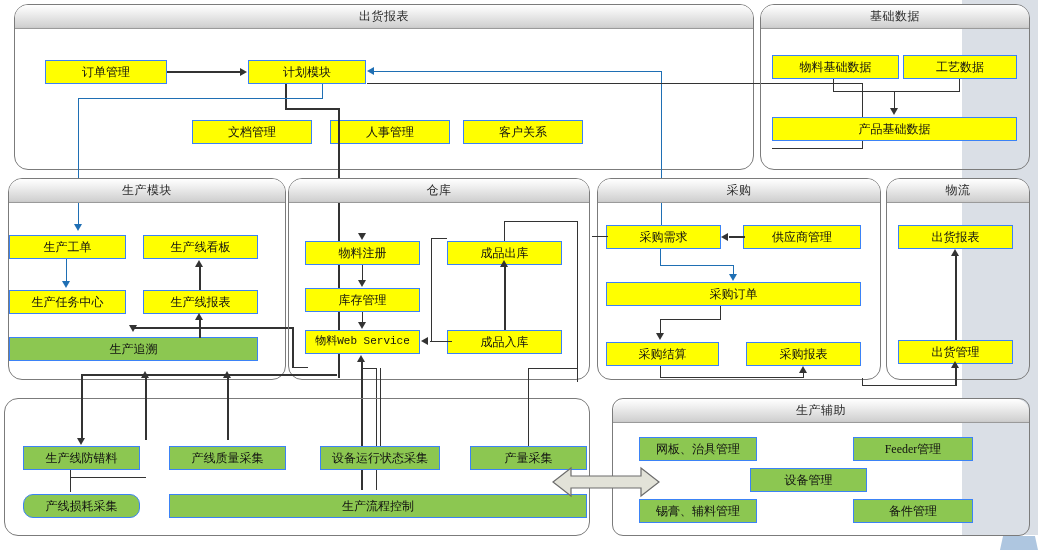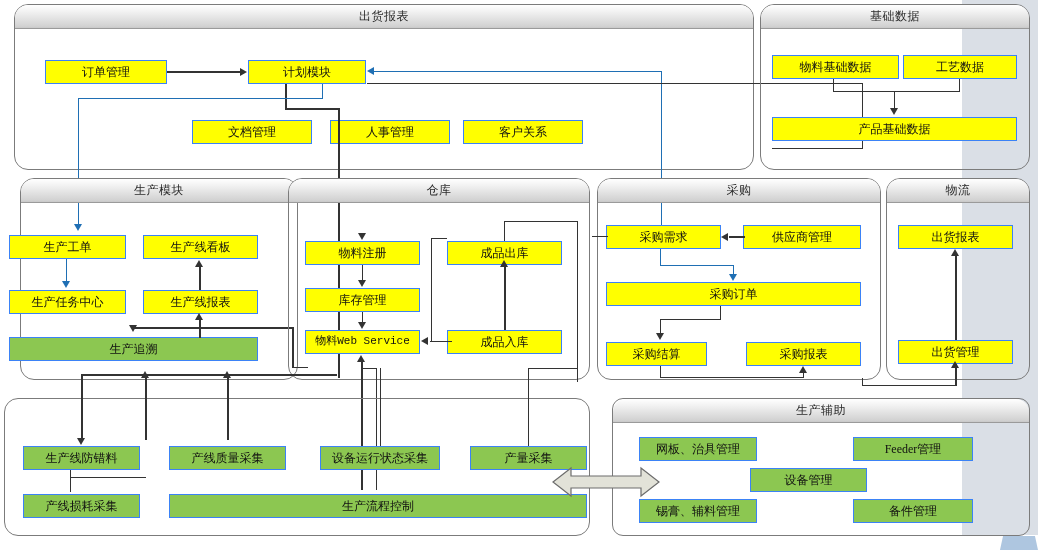--- a/index.html
+++ b/index.html
@@ -96,21 +96,21 @@
   <div class="node yellow" style="left:772px;top:55px;width:127px;height:24px;">物料基础数据</div>
   <div class="node yellow" style="left:903px;top:55px;width:114px;height:24px;">工艺数据</div>
   <div class="node yellow" style="left:772px;top:117px;width:245px;height:24px;">产品基础数据</div>
 
   <div class="ln v" style="left:833px;top:79px;height:13px;"></div>
   <div class="ln v" style="left:959px;top:79px;height:13px;"></div>
   <div class="ln h" style="left:833px;top:91px;width:127px;"></div>
   <div class="ln v" style="left:894px;top:91px;height:18px;"></div>
   <div class="arw down" style="left:890px;top:108px;"></div>
 
-  <div class="group" style="left:20px;top:178px;width:278px;height:202px;">
+  <div class="group" style="left:8px;top:178px;width:278px;height:202px;">
     <div class="ghead">生产模块</div>
     <div class="gbody"></div>
   </div>
 
   <div class="node yellow" style="left:9px;top:235px;width:117px;height:24px;">生产工单</div>
   <div class="node yellow" style="left:143px;top:235px;width:115px;height:24px;">生产线看板</div>
   <div class="node yellow" style="left:9px;top:290px;width:117px;height:24px;">生产任务中心</div>
   <div class="node yellow" style="left:143px;top:290px;width:115px;height:24px;">生产线报表</div>
   <div class="node green" style="left:9px;top:337px;width:249px;height:24px;">生产追溯</div>
 
@@ -165,21 +165,21 @@
   <div class="ln h" style="left:361px;top:368px;width:16px;"></div>
 
   <div class="group" style="left:597px;top:178px;width:284px;height:202px;">
     <div class="ghead">采购</div>
     <div class="gbody"></div>
   </div>
 
   <div class="node yellow" style="left:606px;top:225px;width:115px;height:24px;">采购需求</div>
   <div class="node yellow" style="left:743px;top:225px;width:118px;height:24px;">供应商管理</div>
   <div class="node yellow" style="left:606px;top:282px;width:255px;height:24px;">采购订单</div>
-  <div class="node yellow" style="left:606px;top:342px;width:101px;height:24px;">采购结算</div>
+  <div class="node yellow" style="left:606px;top:342px;width:113px;height:24px;">采购结算</div>
   <div class="node yellow" style="left:746px;top:342px;width:115px;height:24px;">采购报表</div>
 
   <div class="ln h2" style="left:729px;top:236px;width:16px;"></div>
   <div class="arw left" style="left:721px;top:233px;"></div>
 
   <div class="ln v blue" style="left:660px;top:249px;height:17px;"></div>
   <div class="ln h blue" style="left:660px;top:265px;width:74px;"></div>
   <div class="ln v blue" style="left:733px;top:265px;height:12px;"></div>
   <div class="arw down blue" style="left:729px;top:274px;"></div>
 
@@ -211,21 +211,21 @@
   <div class="ln v" style="left:862px;top:378px;height:8px;"></div>
 
   <div class="group" style="left:4px;top:398px;width:586px;height:138px;">
     <div class="gbody"></div>
   </div>
 
   <div class="node green" style="left:23px;top:446px;width:117px;height:24px;">生产线防错料</div>
   <div class="node green" style="left:169px;top:446px;width:117px;height:24px;">产线质量采集</div>
   <div class="node green" style="left:320px;top:446px;width:120px;height:24px;">设备运行状态采集</div>
   <div class="node green" style="left:470px;top:446px;width:117px;height:24px;">产量采集</div>
-  <div class="node green" style="left:23px;top:494px;width:117px;height:24px;">产线损耗采集</div>
+  <div class="node green" style="left:23px;top:494px;width:117px;height:24px;border-radius:10px;">产线损耗采集</div>
   <div class="node green" style="left:169px;top:494px;width:418px;height:24px;">生产流程控制</div>
 
   <div class="ln v2" style="left:81px;top:374px;height:66px;"></div>
   <div class="ln h2" style="left:81px;top:374px;width:256px;"></div>
   <div class="arw down" style="left:77px;top:438px;"></div>
 
   <div class="ln v2" style="left:145px;top:374px;height:66px;"></div>
   <div class="arw up" style="left:141px;top:371px;"></div>
   <div class="ln v2" style="left:227px;top:374px;height:66px;"></div>
   <div class="arw up" style="left:223px;top:371px;"></div>

